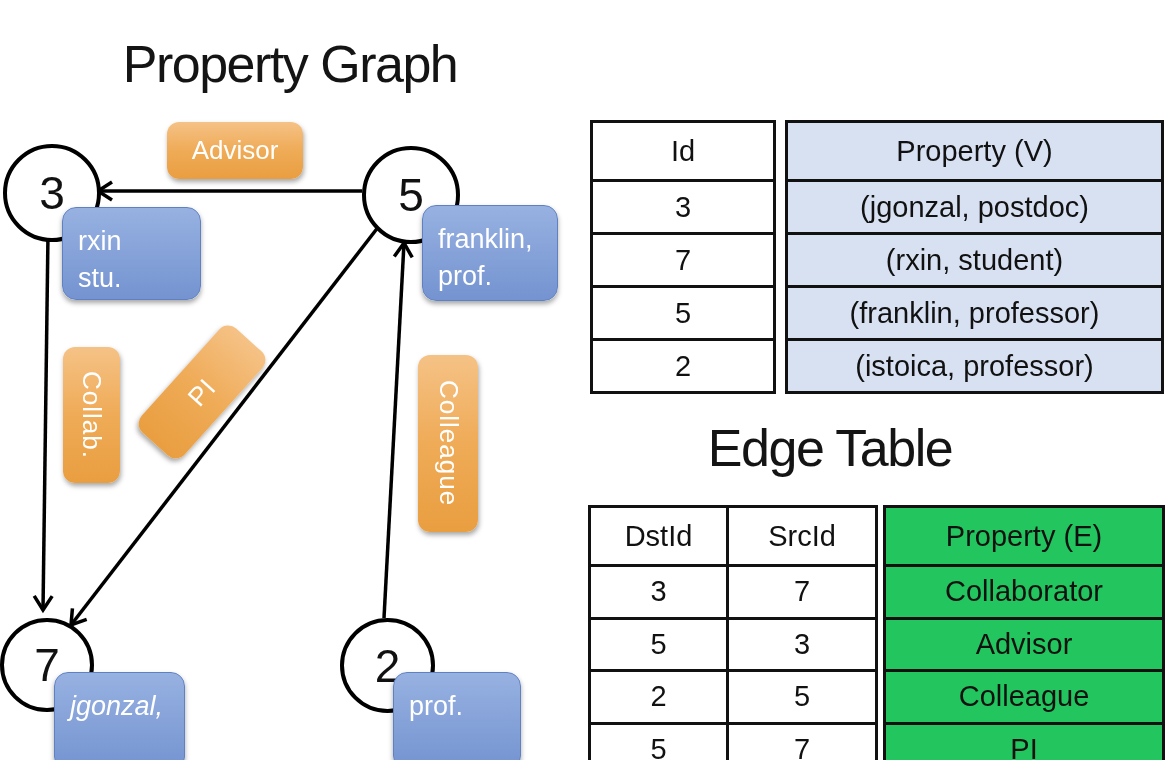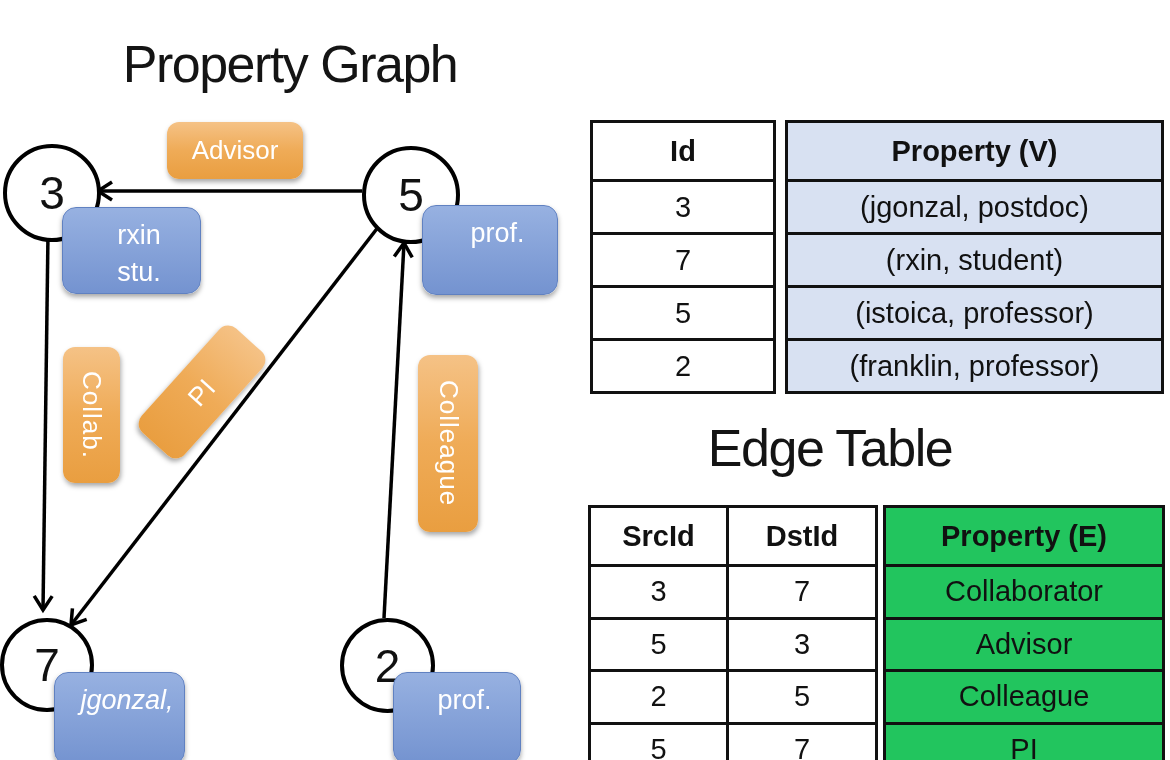--- a/index.html
+++ b/index.html
@@ -14,21 +14,21 @@
   .gsvg { position:absolute; left:0; top:0; }
   .node {
     position:absolute; background:#ffffff; border:4px solid #000;
     border-radius:50%; display:flex; align-items:center; justify-content:center;
     font-size:46px; color:#111;
   }
   .vbox {
     position:absolute; border-radius:14px;
     background:linear-gradient(180deg,#97B1E1 0%,#7493D0 100%);
     border:1px solid #6081C1; box-shadow:0 3px 5px rgba(0,0,0,.35);
-    color:#fff; padding:9px 0 0 15px; font-size:27px; line-height:37px;text-align:center;
+    color:#fff; padding:15px 0 0 15px; font-size:27px; line-height:37px;
   }
   .vbox div { white-space:nowrap; }
   .pill {
     position:absolute; border-radius:12px;
     background:linear-gradient(180deg,#F5C286 0%,#EFAB57 50%,#E99E40 100%);
     box-shadow:1px 3px 5px rgba(0,0,0,.35);
     color:#fff; display:flex; align-items:center; justify-content:center;
     font-size:26px;
   }
   .vtext { writing-mode:vertical-rl; letter-spacing:1px; }
@@ -36,21 +36,21 @@
 
   .tcol { position:absolute; border:3px solid #111; display:grid;
           grid-template-rows:56px repeat(4,1fr); box-sizing:border-box; }
   .tcol > div { display:flex; align-items:center; justify-content:center;
                 font-size:29px; color:#111; }
   .single { grid-template-columns:1fr; }
   .single > div + div { border-top:3px solid #111; }
   .pair { grid-template-columns:135px 1fr; }
   .pair > div:nth-child(2n)  { border-left:3px solid #111; }
   .pair > div:nth-child(n+3) { border-top:3px solid #111; }
-  .th { font-weight:bold; }
+  .th { font-weight:normal; }
   .bg-blue { background:#D8E1F2; }
   .bg-tan  { background:#22c55e; }
 </style>
 </head>
 <body>
 
 <div class="canvas">
 
   <div class="fig-title" style="left:0;top:14px;width:580px;">Property Graph</div>
 
@@ -90,20 +90,21 @@
   </div>
   <div class="pill" style="left:418px;top:335px;width:60px;height:177px;">
     <span class="vtext">Colleague</span>
   </div>
 
   <div class="vbox" style="left:62px;top:187px;width:122px;height:76px;">
     <div>rxin</div>
     <div>stu.</div>
   </div>
   <div class="vbox" style="left:422px;top:185px;width:119px;height:79px;">
+    <div>franklin,</div>
     <div>prof.</div>
   </div>
   <div class="vbox" style="left:54px;top:652px;width:114px;height:82px;font-style:italic;">
     <div>jgonzal,</div>
   </div>
   <div class="vbox" style="left:393px;top:652px;width:111px;height:81px;">
     <div>prof.</div>
   </div>
 
 
@@ -112,29 +113,29 @@
     <div>3</div>
     <div>7</div>
     <div>5</div>
     <div>2</div>
   </div>
 
   <div class="tcol single bg-blue" style="left:785px;top:100px;width:379px;height:274px;">
     <div class="th">Property (V)</div>
     <div>(jgonzal, postdoc)</div>
     <div>(rxin, student)</div>
+    <div>(franklin, professor)</div>
     <div>(istoica, professor)</div>
-    <div>(franklin, professor)</div>
   </div>
 
   <div class="fig-title" style="left:560px;top:398px;width:540px;text-align:center;">Edge Table</div>
 
   <div class="tcol pair" style="left:588px;top:485px;width:290px;height:272px;">
+    <div class="th">DstId</div>
     <div class="th">SrcId</div>
-    <div class="th">DstId</div>
     <div>3</div>
     <div>7</div>
     <div>5</div>
     <div>3</div>
     <div>2</div>
     <div>5</div>
     <div>5</div>
     <div>7</div>
   </div>
 

